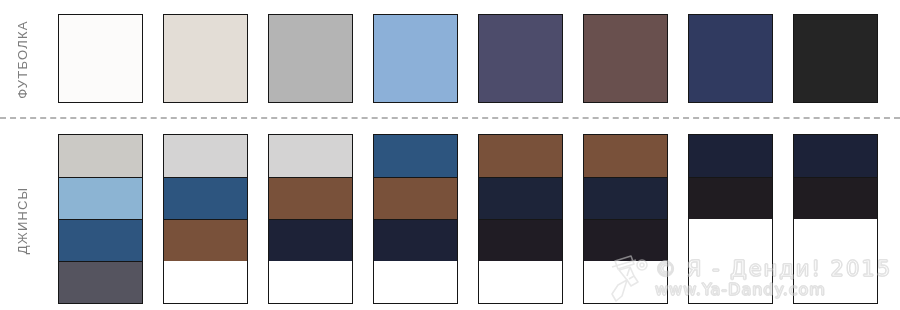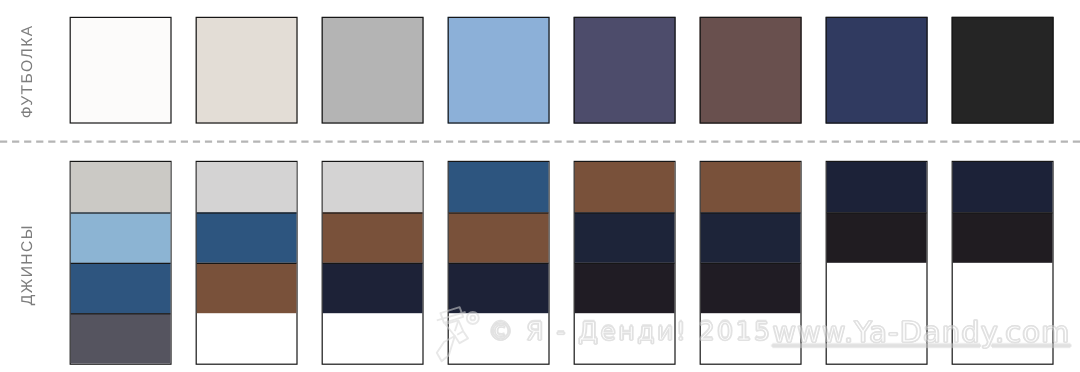--- a/index.html
+++ b/index.html
@@ -104,37 +104,37 @@
     user-select: none;
     opacity: 0.55;
   }
   #watermark-figure {
     width: 44px;
     height: 52px;
     flex: none;
   }
   #watermark-text {
     display: flex;
+    flex-direction: column;
     line-height: 1.08;
   }
   .wm-line {
     font-family: "DejaVu Sans", sans-serif;
     font-size: 21px;
     letter-spacing: 2px;
     color: #ffffff;
     -webkit-text-stroke: 1px #c9c9c9;
     text-shadow:
       -1px 0 #cfcfcf, 1px 0 #cfcfcf,
        0 -1px #cfcfcf, 0 1px #cfcfcf;
     white-space: nowrap;
   }
   .wm-line.wm-url {
-    font-size: 24px;
+    font-size: 16px;
     letter-spacing: 1px;
-    text-decoration: underline;
   }
 </style>
 </head>
 <body>
 
 <div id="palette-page" style="background: rgb(255, 255, 255);">
 
   <div class="row-label" id="label-tshirt" style="color: rgb(125, 125, 125);">ФУТБОЛКА</div>
 
   <div class="swatch-row" id="row-tshirt">

